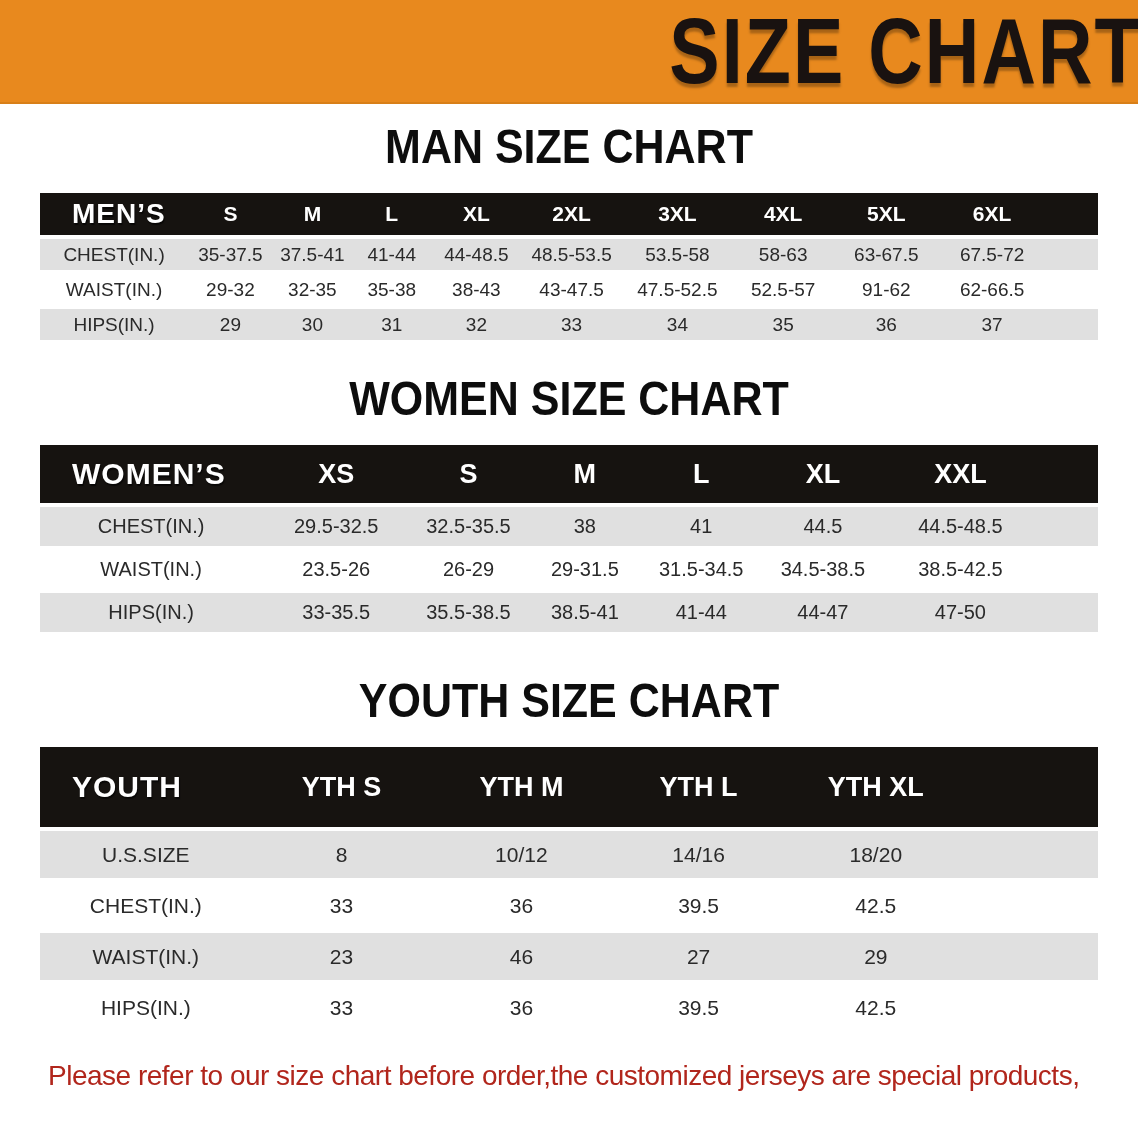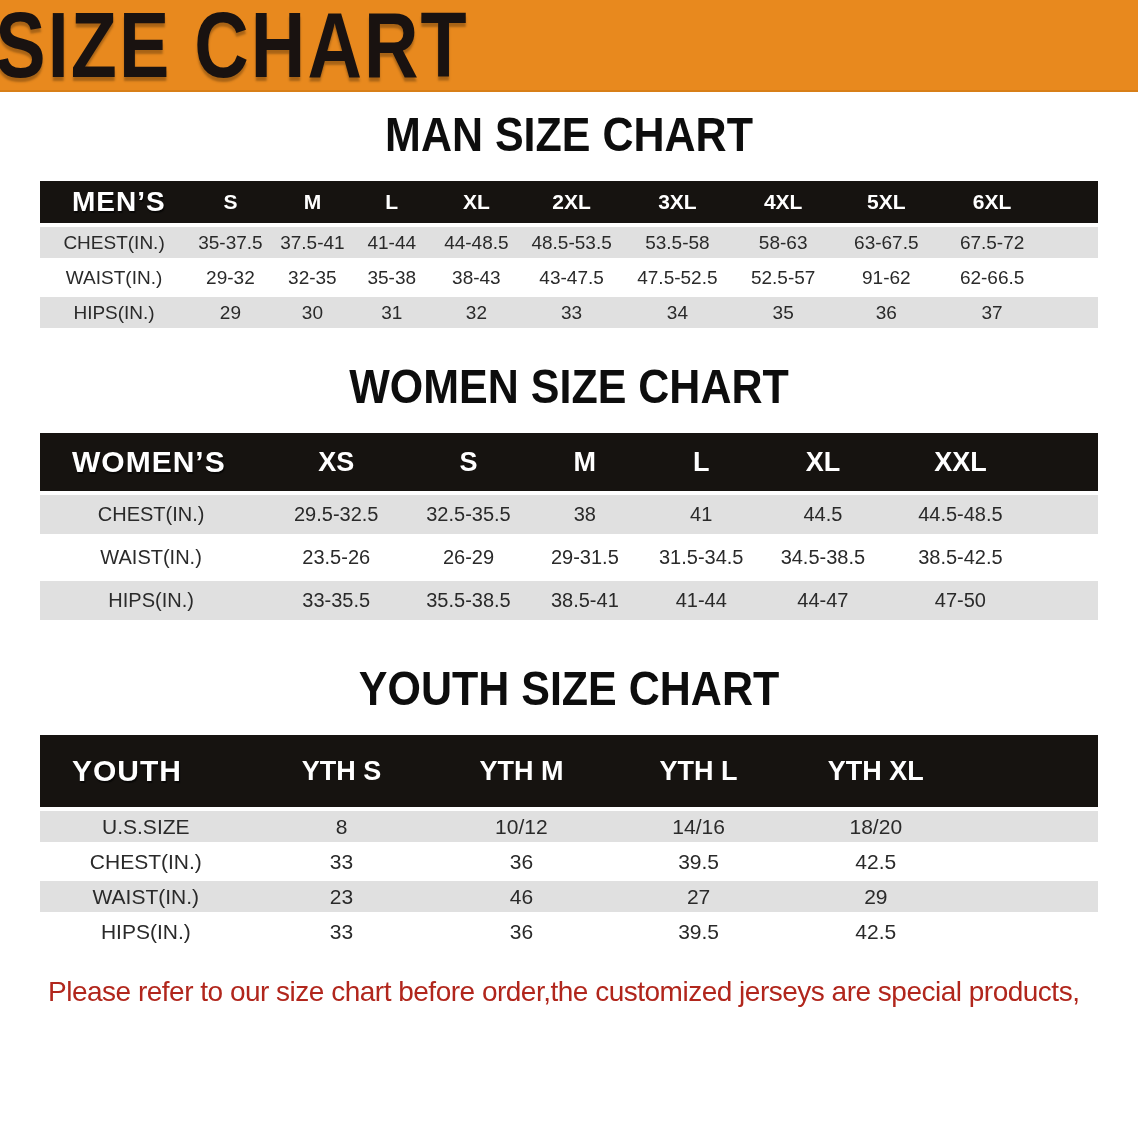--- a/index.html
+++ b/index.html
@@ -6,23 +6,23 @@
   html, body { margin: 0; padding: 0; }
   body {
     width: 1138px; height: 1132px;
     background: #ffffff;
     font-family: "Liberation Sans", sans-serif;
     overflow: hidden;
   }
 
   
   .banner {
-    width: 1138px; height: 92px;
+    width: 1138px; height: 104px;
     background: #E8891E;
-    display: flex; align-items: center; justify-content: flex-start;
+    display: flex; align-items: center; justify-content: flex-end;
     border-bottom: 2px solid #d87f18;
   }
   .banner h1 {
     margin: 0;
     font-size: 74px; font-weight: 800;
     letter-spacing: 2px;
     color: #191210;
     transform: scale(1.02, 1.24);
     text-shadow: 0 3px 2px rgba(0,0,0,0.28);
     white-space: nowrap;
@@ -70,24 +70,24 @@
   .tbl-men th.corner  { font-size: 28px; }
   .tbl-men tbody tr   { height: 31px; }
   .tbl-men td         { font-size: 19px; }
 
   .tbl-women thead tr  { height: 58px; }
   .tbl-women thead th  { font-size: 27px; }
   .tbl-women th.corner { font-size: 30px; }
   .tbl-women tbody tr  { height: 39px; }
   .tbl-women td        { font-size: 20px; }
 
-  .tbl-youth thead tr  { height: 72px; margin-top: 20px; }
+  .tbl-youth thead tr  { height: 80px; margin-top: 20px; }
   .tbl-youth thead th  { font-size: 27px; }
   .tbl-youth th.corner { font-size: 30px; }
-  .tbl-youth tbody tr  { height: 31px; }
+  .tbl-youth tbody tr  { height: 47px; }
   .tbl-youth td        { font-size: 21px; }
 
   
   .disclaimer {
     margin: 18px 20px 0 40px;
     color: #B1261C;
     font-size: 28px;
     letter-spacing: -0.5px;
     line-height: 46px;
   }

